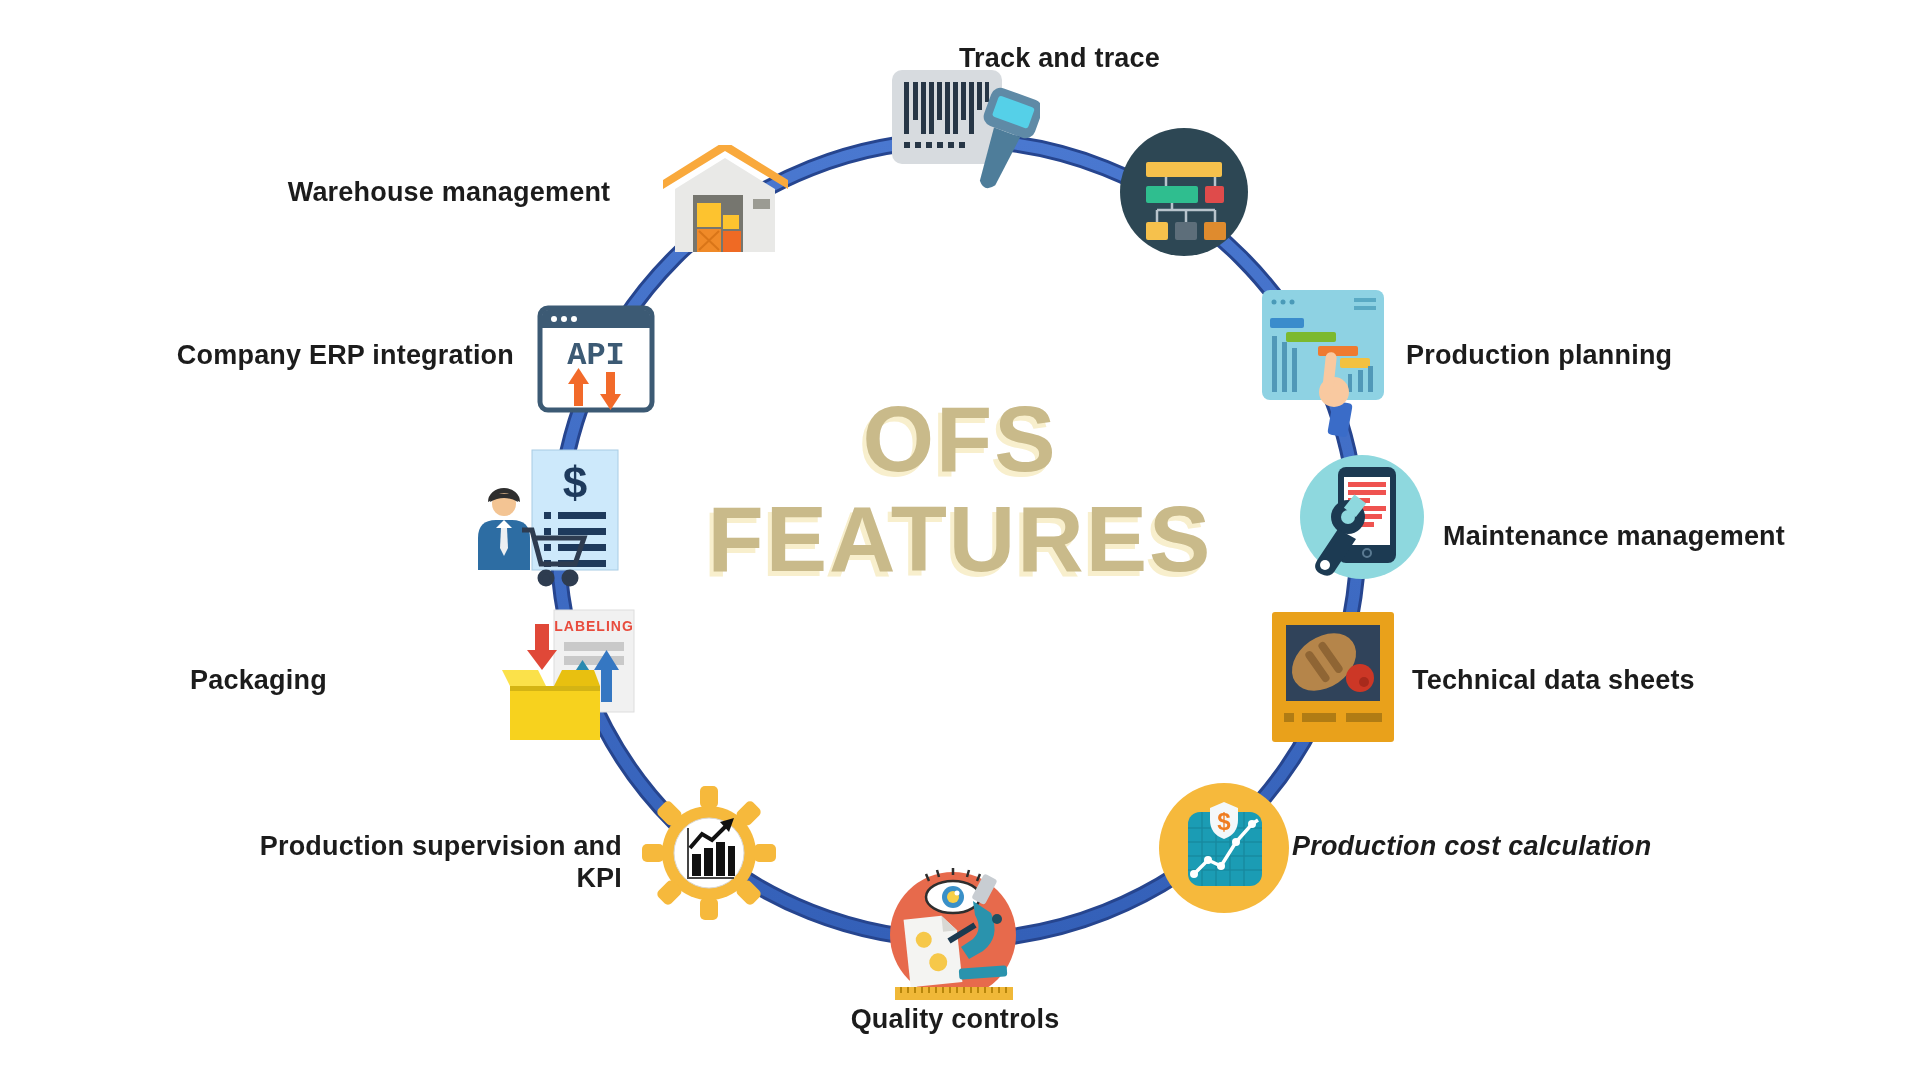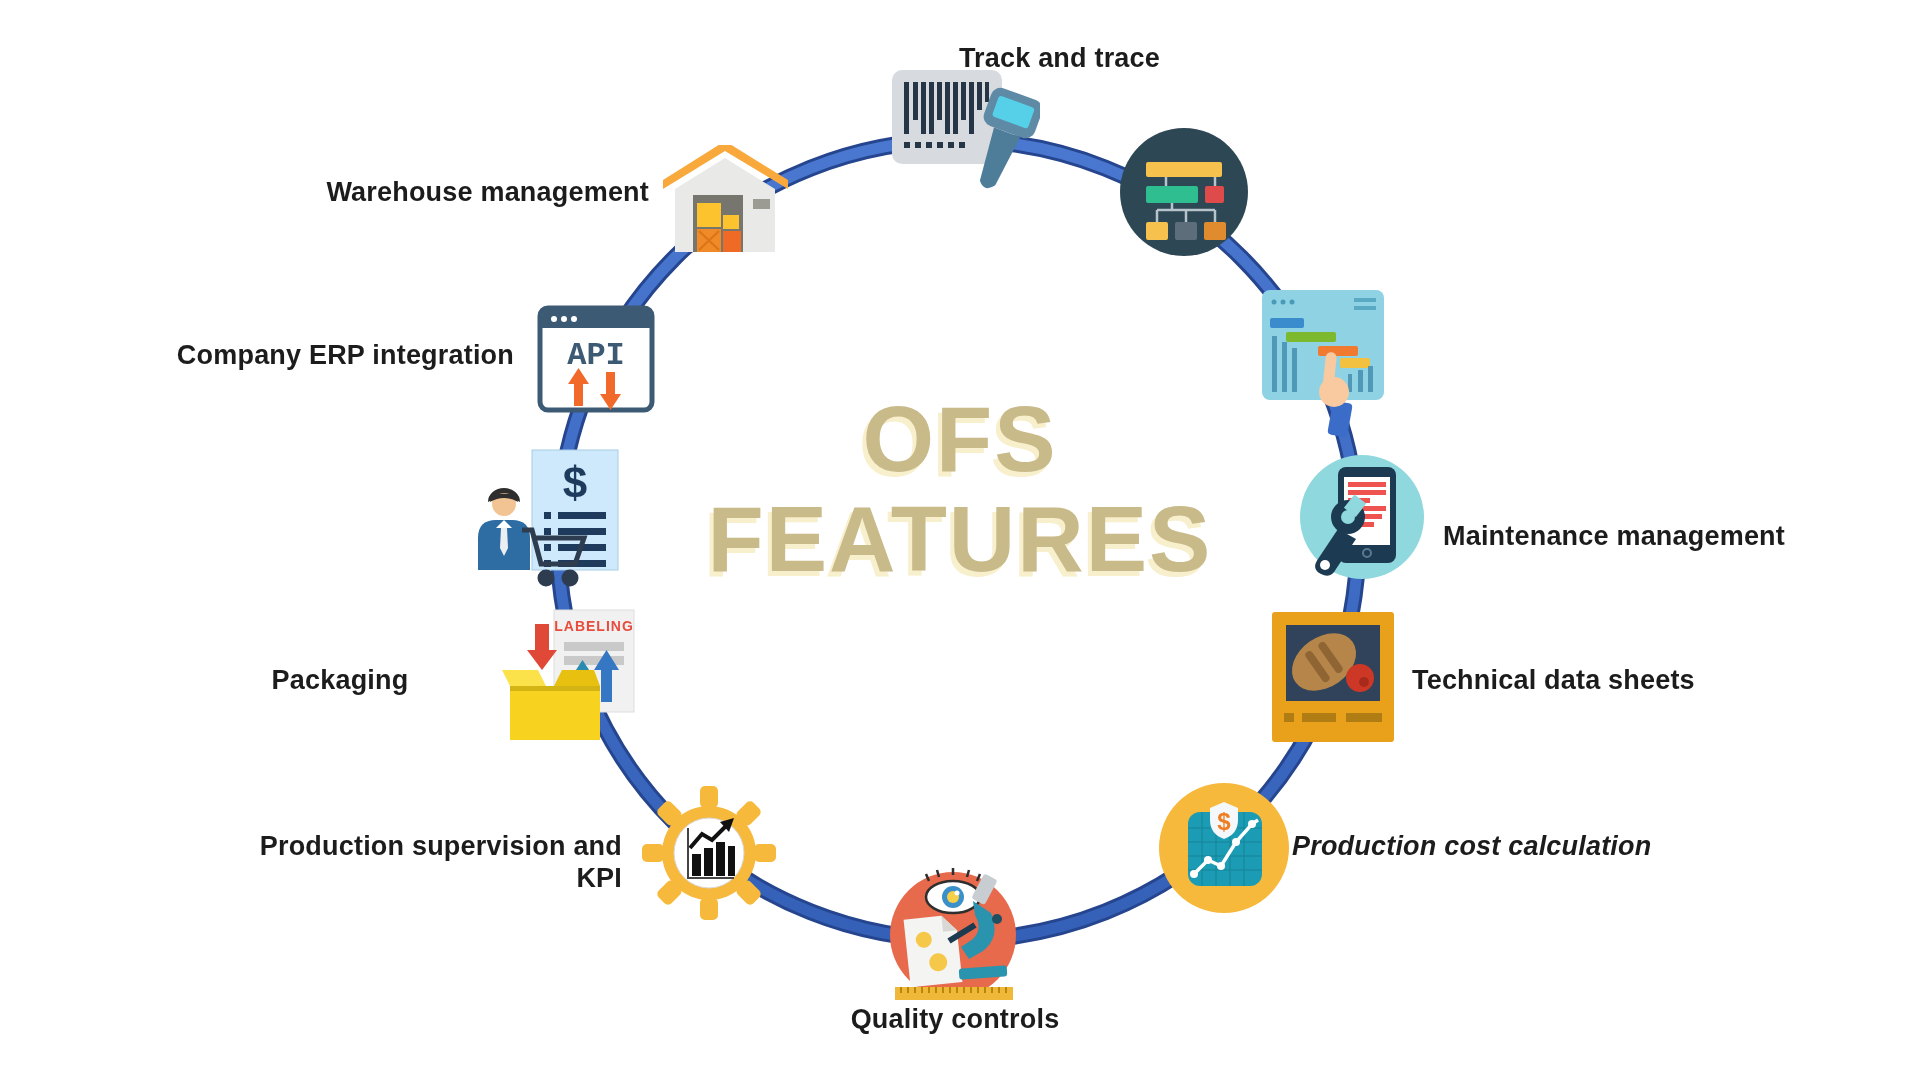--- a/index.html
+++ b/index.html
@@ -8,27 +8,27 @@
   .ring-svg{position:absolute;left:0;top:0;}
   .icon{position:absolute;}
   .label{position:absolute;font-weight:700;font-size:27px;color:var(--label,#1c1c1c);
          line-height:1.2;letter-spacing:.2px;white-space:normal;}
   .title{position:absolute;left:560px;top:352px;width:800px;text-align:center;
          font-weight:700;color:var(--title,#c9ba8a);
          text-shadow:-4px 5px 0 var(--title_glow,#f8efcd);margin-top:37px;}
   .title .t1,.title .t2{font-size:92px;line-height:100px;letter-spacing:2px;}
   
   #lbl-track{left:760px;top:22px;width:400px;text-align:right;margin-top:20px;}
-  #lbl-warehouse{left:249px;top:176px;width:400px;text-align:right;}
+  #lbl-warehouse{left:249px;top:176px;width:400px;text-align:center;}
   #lbl-process{left:1283px;top:177px;width:420px;}
   #lbl-erp{left:114px;top:339px;width:400px;text-align:right;}
   #lbl-planning{left:1406px;top:339px;width:420px;}
   #lbl-final{left:95px;top:486px;width:370px;text-align:right;}
   #lbl-maintenance{left:1443px;top:520px;width:440px;}
-  #lbl-packaging{left:190px;top:664px;width:300px;text-align:center;}
+  #lbl-packaging{left:190px;top:664px;width:300px;text-align:left;}
   #lbl-technical{left:1412px;top:664px;width:420px;}
   #lbl-supervision{left:222px;top:830px;width:400px;text-align:right;}
   #lbl-cost{left:1292px;top:830px;width:440px;font-style:italic;}
   #lbl-quality{left:755px;top:1003px;width:400px;text-align:center;}
   
   #ic-track{left:890px;top:62px;}
   #ic-warehouse{left:663px;top:145px;}
   #ic-process{left:1118px;top:126px;}
   #ic-erp{left:532px;top:286px;}
   #ic-planning{left:1262px;top:290px;}
@@ -317,20 +317,21 @@
       <path d="M64,86 l26,-16" stroke="#1c3a50" stroke-width="6"></path>
       <rect x="74" y="112" width="48" height="11" rx="3" fill="#2a93ad" transform="rotate(-4 98 117)"></rect>
     </g>
     <g>
       <rect x="10" y="132" width="118" height="13" fill="#f0b838"></rect>
       <path d="M16,132 v6 M23,132 v6 M30,132 v6 M37,132 v6 M44,132 v6 M51,132 v6 M58,132 v6 M65,132 v6 M72,132 v6 M79,132 v6 M86,132 v6 M93,132 v6 M100,132 v6 M107,132 v6 M114,132 v6 M121,132 v6" stroke="#b8860b" stroke-width="2"></path>
     </g>
   </svg>
 
   <div id="lbl-track" class="label">Track and trace</div>
+  <div id="lbl-planning" class="label">Production planning</div>
   <div id="lbl-maintenance" class="label">Maintenance management</div>
   <div id="lbl-technical" class="label">Technical data sheets</div>
   <div id="lbl-cost" class="label">Production cost calculation</div>
   <div id="lbl-quality" class="label">Quality controls</div>
   <div id="lbl-supervision" class="label">Production supervision and KPI</div>
   <div id="lbl-packaging" class="label">Packaging</div>
   <div id="lbl-erp" class="label">Company ERP integration</div>
   <div id="lbl-warehouse" class="label">Warehouse management</div>
 
 </div>

